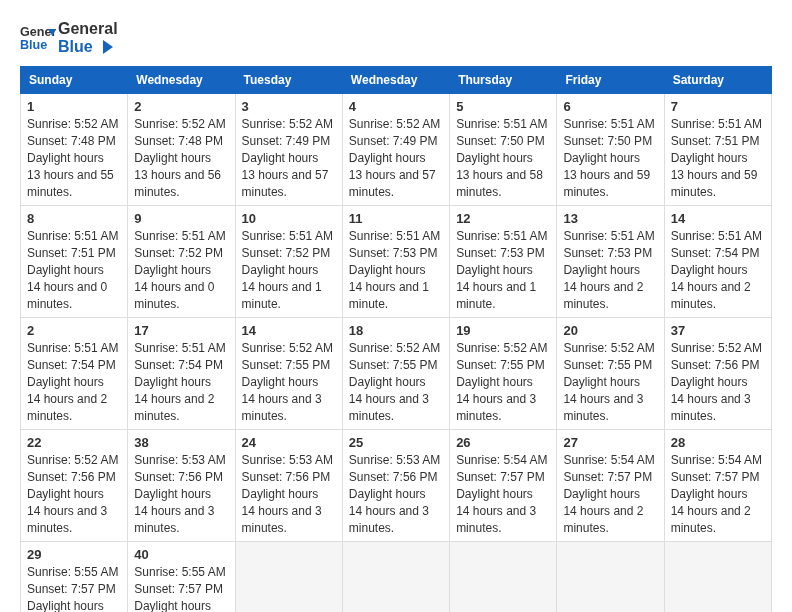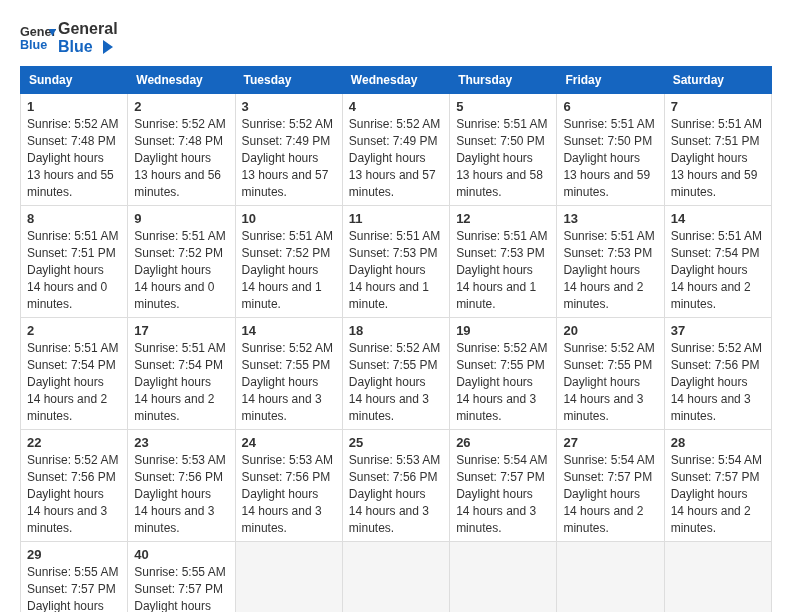--- a/index.html
+++ b/index.html
@@ -316,21 +316,21 @@
         <td>
         <span class="day-num">22</span>
         <div class="day-info">
           Sunrise: 5:52 AM<br>
           Sunset: 7:56 PM<br>
           Daylight hours<br>
           14 hours and 3 minutes.
         </div>
       </td>
         <td>
-        <span class="day-num">23</span>
+        <span class="day-num">38</span>
         <div class="day-info">
           Sunrise: 5:53 AM<br>
           Sunset: 7:56 PM<br>
           Daylight hours<br>
           14 hours and 3 minutes.
         </div>
       </td>
         <td>
         <span class="day-num">24</span>
         <div class="day-info">

